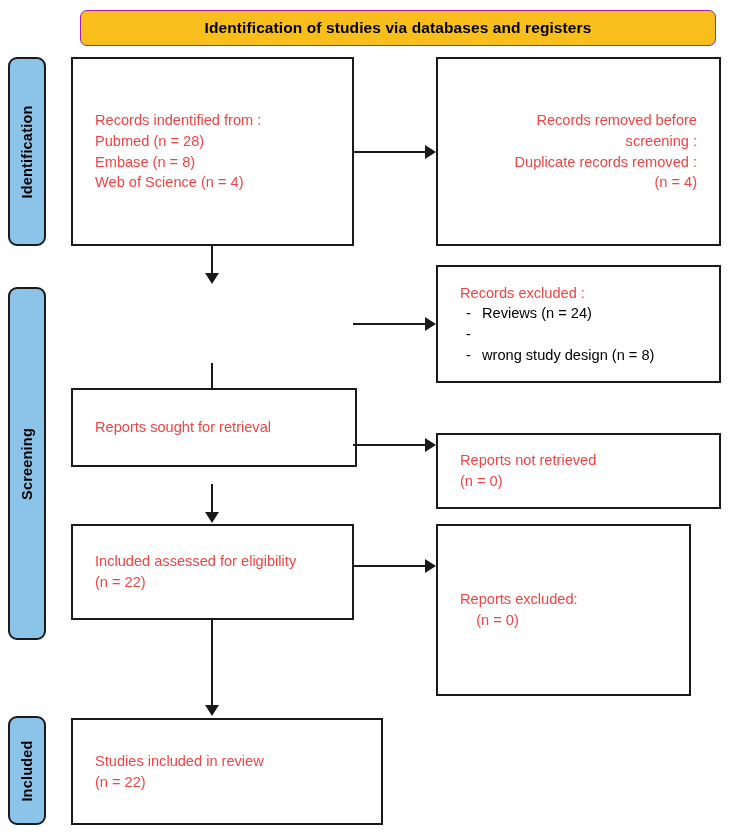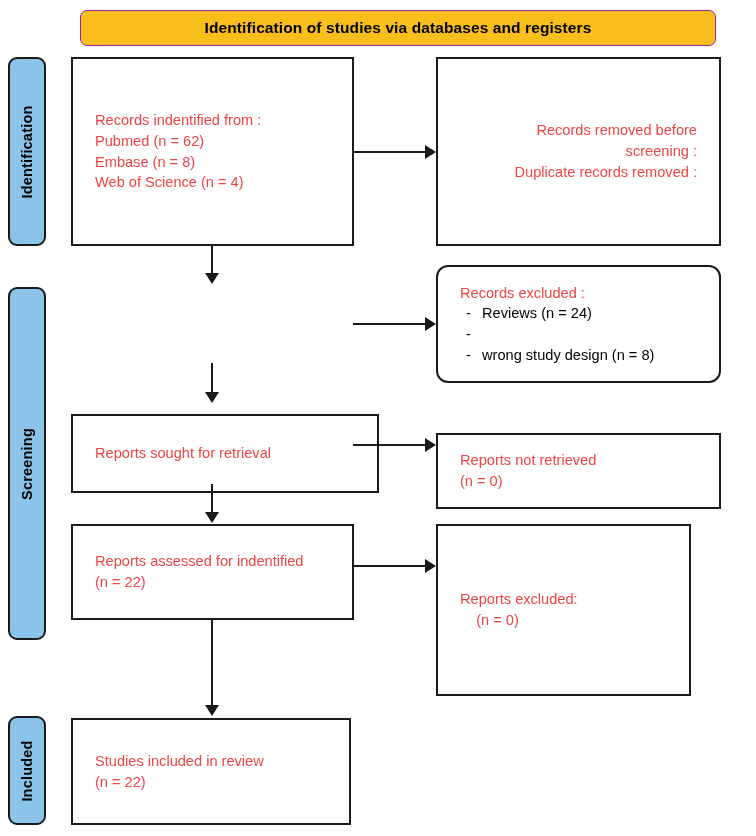--- a/index.html
+++ b/index.html
@@ -138,39 +138,40 @@
   <div class="stage" style="left:8px; top:287px; width:38px; height:353px;">
     <span class="stage-label">Screening</span>
   </div>
 
   <div class="stage" style="left:8px; top:716px; width:38px; height:109px;">
     <span class="stage-label">Included</span>
   </div>
 
   <div class="box" style="left:71px; top:57px; width:283px; height:189px;">
     <div class="box-text">Records indentified from :</div>
-    <div class="box-text">Pubmed (n = 62)</div>
+    <div class="box-text">Pubmed (n = 28)</div>
     <div class="box-text">Embase (n = 8)</div>
     <div class="box-text">Web of Science (n = 4)</div>
   </div>
 
   <div class="box" style="left:436px; top:57px; width:285px; height:189px;align-items:flex-end;">
     <div class="box-text">Records removed before</div>
     <div class="box-text">screening :</div>
     <div class="box-text">Duplicate records removed :</div>
+    <div class="box-text">(n = 4)</div>
   </div>
 
   <div class="hline" style="left:353px; top:151px; width:72px;"></div>
   <div class="arrow-right" style="left:425px; top:145px;"></div>
 
   <div class="vline" style="left:211px; top:246px; height:31px;"></div>
   <div class="arrow-down" style="left:204.6px; top:273px;"></div>
 
 
-  <div class="box" style="left:436px; top:265px; width:285px; height:118px;border-radius:12px;">
+  <div class="box" style="left:436px; top:265px; width:285px; height:118px;">
     <div class="box-text">Records excluded :</div>
     <ul class="bullet-list" style="padding:0 10px;">
       <li>
         <span class="dash">-</span>
         <span>Reviews (n = 24)</span>
       </li>
       <li>
         <span class="dash">-</span>
       </li>
       <li>
@@ -179,49 +180,49 @@
       </li>
     </ul>
   </div>
 
   <div class="hline" style="left:353px; top:323px; width:72px;"></div>
   <div class="arrow-right" style="left:425px; top:317px;"></div>
 
   <div class="vline" style="left:211px; top:363px; height:33px;"></div>
   <div class="arrow-down" style="left:204.6px; top:392px;"></div>
 
-  <div class="box" style="left:71px; top:414px; width:308px; height:79px;gap:31px;">
+  <div class="box" style="left:71px; top:388px; width:286px; height:79px;gap:31px;">
     <div class="box-text">Reports sought for retrieval</div>
   </div>
 
   <div class="box" style="left:436px; top:409px; width:285px; height:76px;margin-top:24px;">
     <div class="box-text">Reports not retrieved</div>
     <div class="box-text">(n = 0)</div>
   </div>
 
   <div class="hline" style="left:353px; top:444px; width:72px;"></div>
   <div class="arrow-right" style="left:425px; top:438px;"></div>
 
   <div class="vline" style="left:211px; top:484px; height:32px;"></div>
   <div class="arrow-down" style="left:204.6px; top:512px;"></div>
 
   <div class="box" style="left:71px; top:524px; width:283px; height:96px;">
-    <div class="box-text">Reports assessed for indentified</div>
+    <div class="box-text">Included assessed for eligibility</div>
     <div class="box-text">(n = 22)</div>
   </div>
 
   <div class="box" style="left:436px; top:524px; width:255px; height:172px;">
     <div class="box-text">Reports excluded:</div>
     <div class="box-text">    (n = 0)</div>
   </div>
 
   <div class="hline" style="left:353px; top:565px; width:72px;"></div>
   <div class="arrow-right" style="left:425px; top:559px;"></div>
 
   <div class="vline" style="left:211px; top:620px; height:88px;"></div>
   <div class="arrow-down" style="left:204.6px; top:705px;"></div>
 
-  <div class="box" style="left:71px; top:718px; width:280px; height:107px;">
+  <div class="box" style="left:71px; top:718px; width:312px; height:107px;">
     <div class="box-text">Studies included in review</div>
     <div class="box-text">(n = 22)</div>
   </div>
 
 </div>
 
 </body></html>

